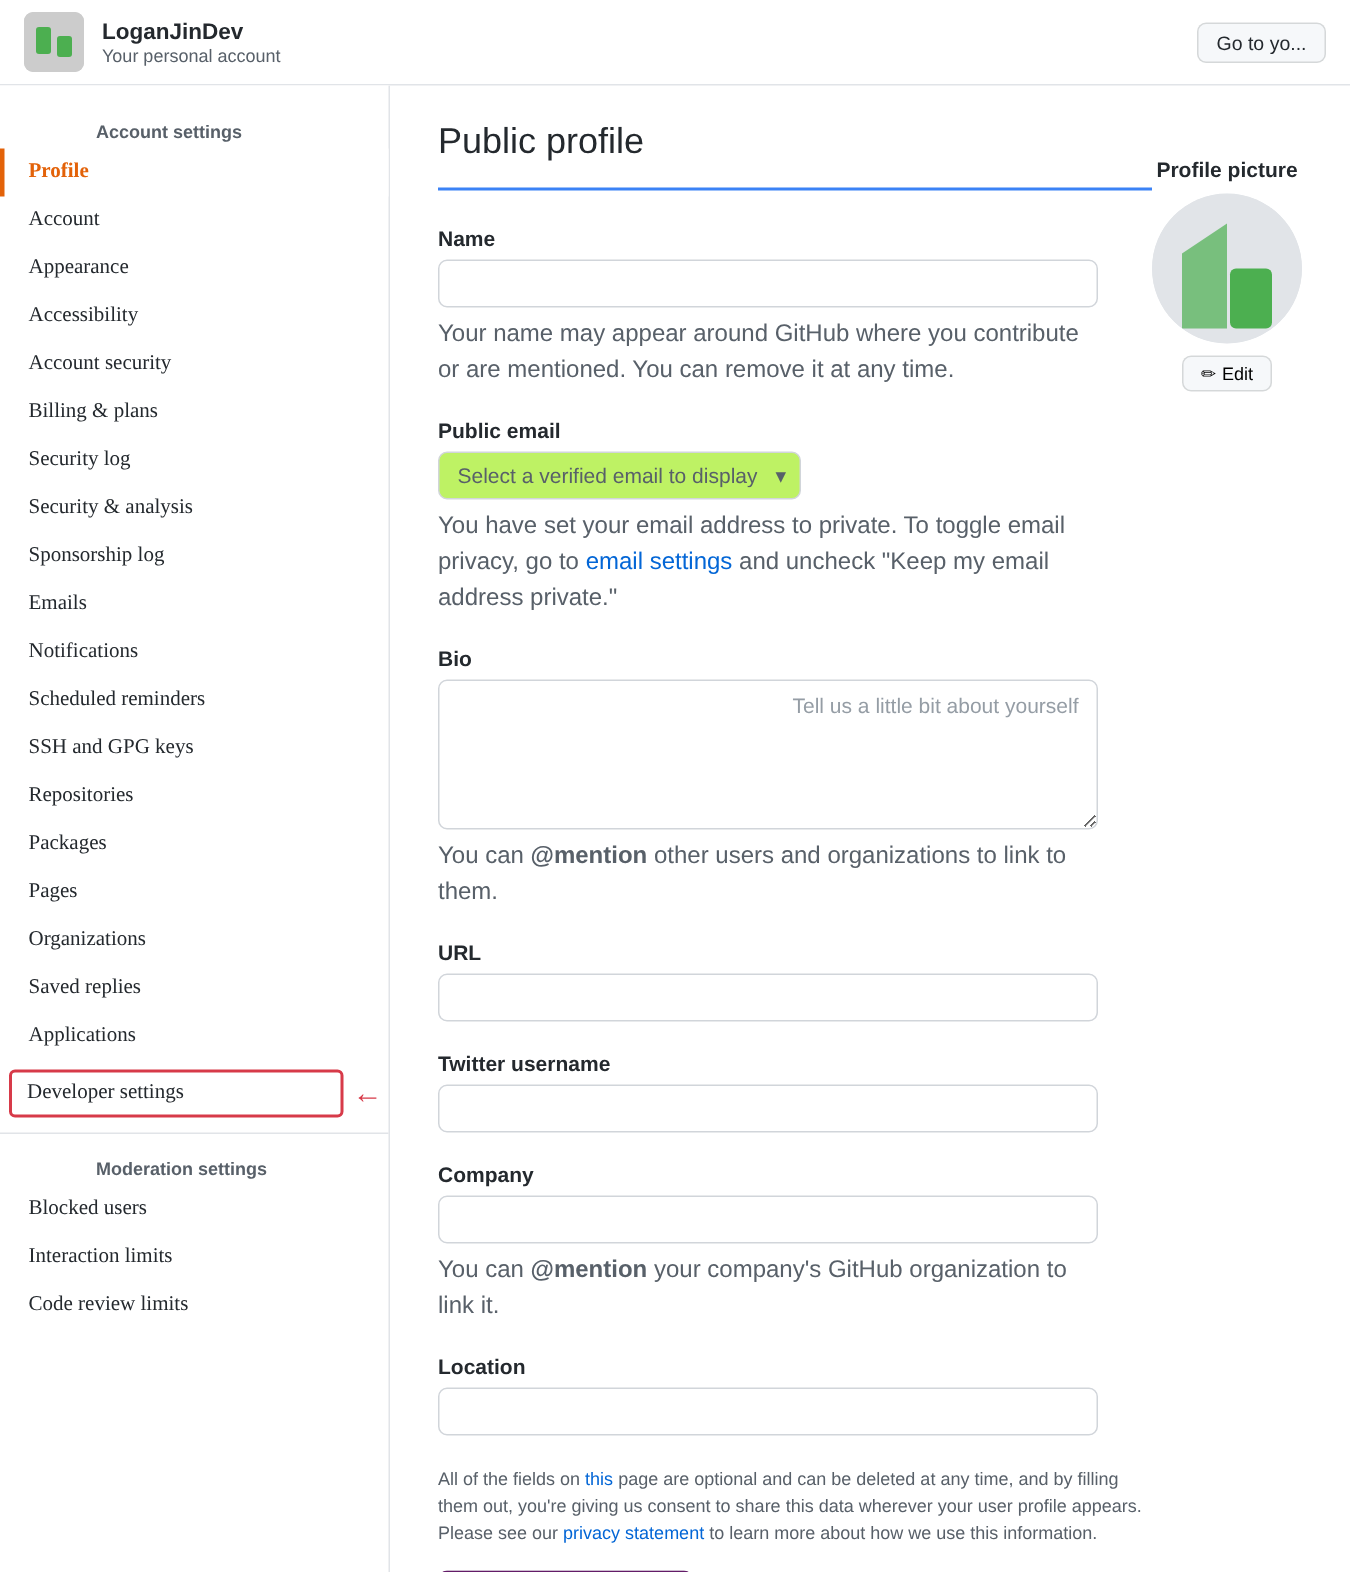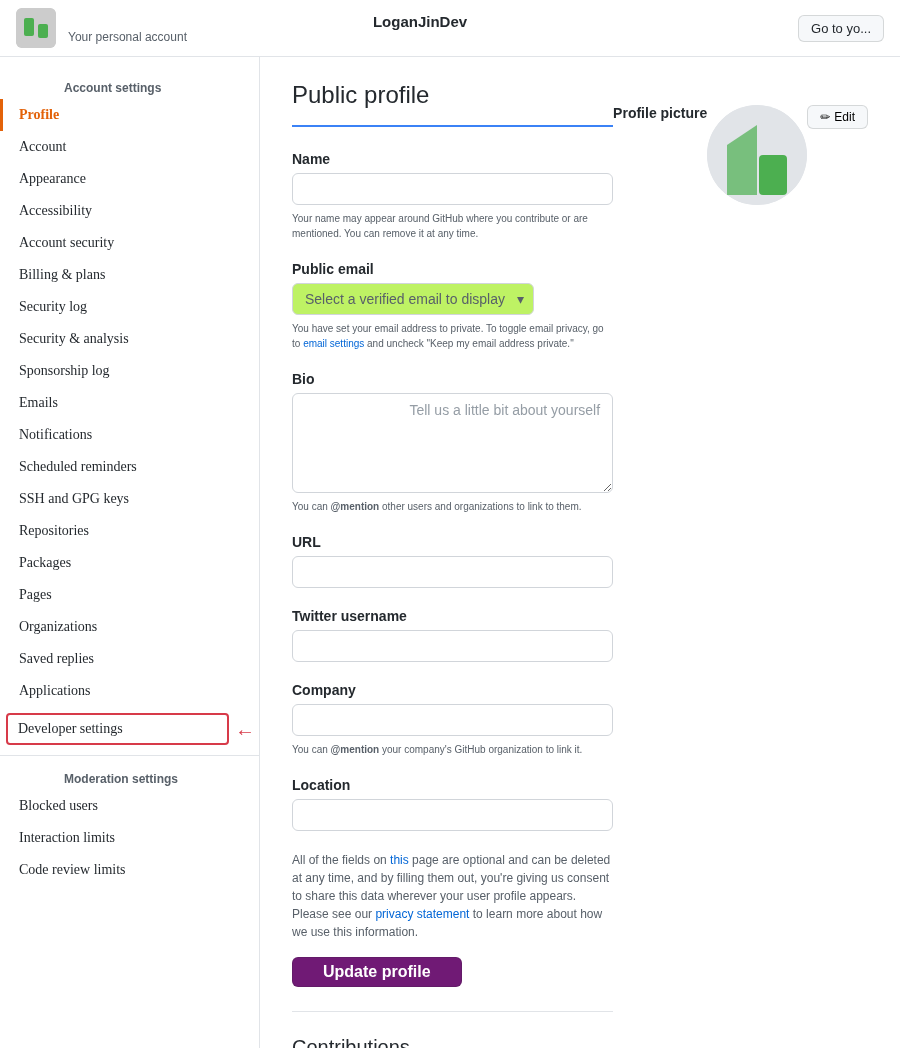--- a/index.html
+++ b/index.html
@@ -5,21 +5,21 @@
     * { box-sizing: border-box; margin: 0; padding: 0; }
     body { font-family: -apple-system, BlinkMacSystemFont, "Segoe UI", Helvetica, Arial, sans-serif; font-size: 14px; color: #24292e; background: #fff; }
 
     .top-bar {
       display: flex; align-items: center; padding: 8px 16px; background: #fff; border-bottom: 1px solid #e1e4e8;
     }
     .top-bar-avatar {
       width: 40px; height: 40px; border-radius: 6px; background: #ccc; margin-right: 12px; display: flex; align-items: center; justify-content: center; overflow: hidden;
     }
     .top-bar-user { flex: 1; }
-    .top-bar-username { font-weight: 600; font-size: 15px; text-align: center; }
+    .top-bar-username { font-weight: 600; font-size: 15px; }
     .top-bar-subtitle { font-size: 12px; color: #586069; }
     .go-to-btn {
       background: #f6f8fa; border: 1px solid rgba(27,31,35,0.15); border-radius: 6px; padding: 5px 12px; font-size: 13px; cursor: pointer; color: #24292e; margin-left: 26px;
     }
 
     .layout { display: flex; min-height: calc(100vh - 57px); }
 
     
     .sidebar {
       width: 260px; min-width: 220px; border-right: 1px solid #e1e4e8; padding: 16px 0; background: #fff; flex-shrink: 0;
@@ -36,21 +36,21 @@
     
     .main-content { flex: 1; padding: 24px 32px; max-width: 760px; }
 
     .page-title { font-size: 24px; font-weight: 400; margin-bottom: 24px; padding-bottom: 16px; border-bottom: 2px solid #3b82f6; }
 
     .form-group { margin-bottom: 20px; }
     .form-label { display: block; font-weight: 600; margin-bottom: 6px; }
     .form-input {
       display: block; width: 100%; max-width: 440px; padding: 5px 12px; font-size: 14px; border: 1px solid #d1d5da; border-radius: 6px; background: #fff; color: #24292e; height: 32px;
     }
-    .form-hint { font-size: 10px; color: #586069; margin-top: 6px; max-width: 440px; line-height: 1.5; }
+    .form-hint { font-size: 16px; color: #586069; margin-top: 6px; max-width: 440px; line-height: 1.5; }
     .form-hint a { color: #0366d6; text-decoration: none; }
 
     .email-select-wrapper { position: relative; display: inline-block; max-width: 240px; }
     .email-select {
       appearance: none; padding: 5px 28px 5px 12px; font-size: 14px; border: 1px solid #d1d5da; border-radius: 6px; background: #bef264; color: #586069; cursor: pointer; height: 32px; min-width: 220px;
     }
     .email-select-chevron {
       position: absolute; right: 8px; top: 50%; transform: translateY(-50%); pointer-events: none; color: #586069;
     }
 
@@ -69,21 +69,21 @@
     .section-divider { border: none; border-top: 1px solid #e1e4e8; margin: 24px 0; }
 
     .contributions-title { font-size: 20px; font-weight: 400; margin-bottom: 16px; }
     .profile-pic-label { font-weight: 600; font-size: 14px; margin-bottom: 8px; }
     .profile-pic-circle {
       width: 100px; height: 100px; border-radius: 50%; background: #e1e4e8; overflow: hidden; display: flex; align-items: flex-end; justify-content: center; margin-bottom: 8px;
     }
     .edit-btn {
       background: #f6f8fa; border: 1px solid rgba(27,31,35,0.15); border-radius: 6px; padding: 4px 12px; font-size: 12px; cursor: pointer; display: flex; align-items: center; gap: 4px;
     }
-    .right-panel { display: flex; flex-direction: row; align-items: flex-start; padding-top: 24px; }
+    .right-panel { display: flex; flex-direction: column; align-items: center; padding-top: 24px; }
   </style>
 </head>
 <body>
 
 <div class="top-bar">
   <div class="top-bar-avatar">
     <svg width="40" height="40" viewBox="0 0 40 40">
       <rect width="40" height="40" rx="6" fill="#ccc"></rect>
       <rect x="8" y="10" width="10" height="18" rx="2" fill="#4CAF50"></rect>
       <rect x="22" y="16" width="10" height="14" rx="2" fill="#4CAF50"></rect>

